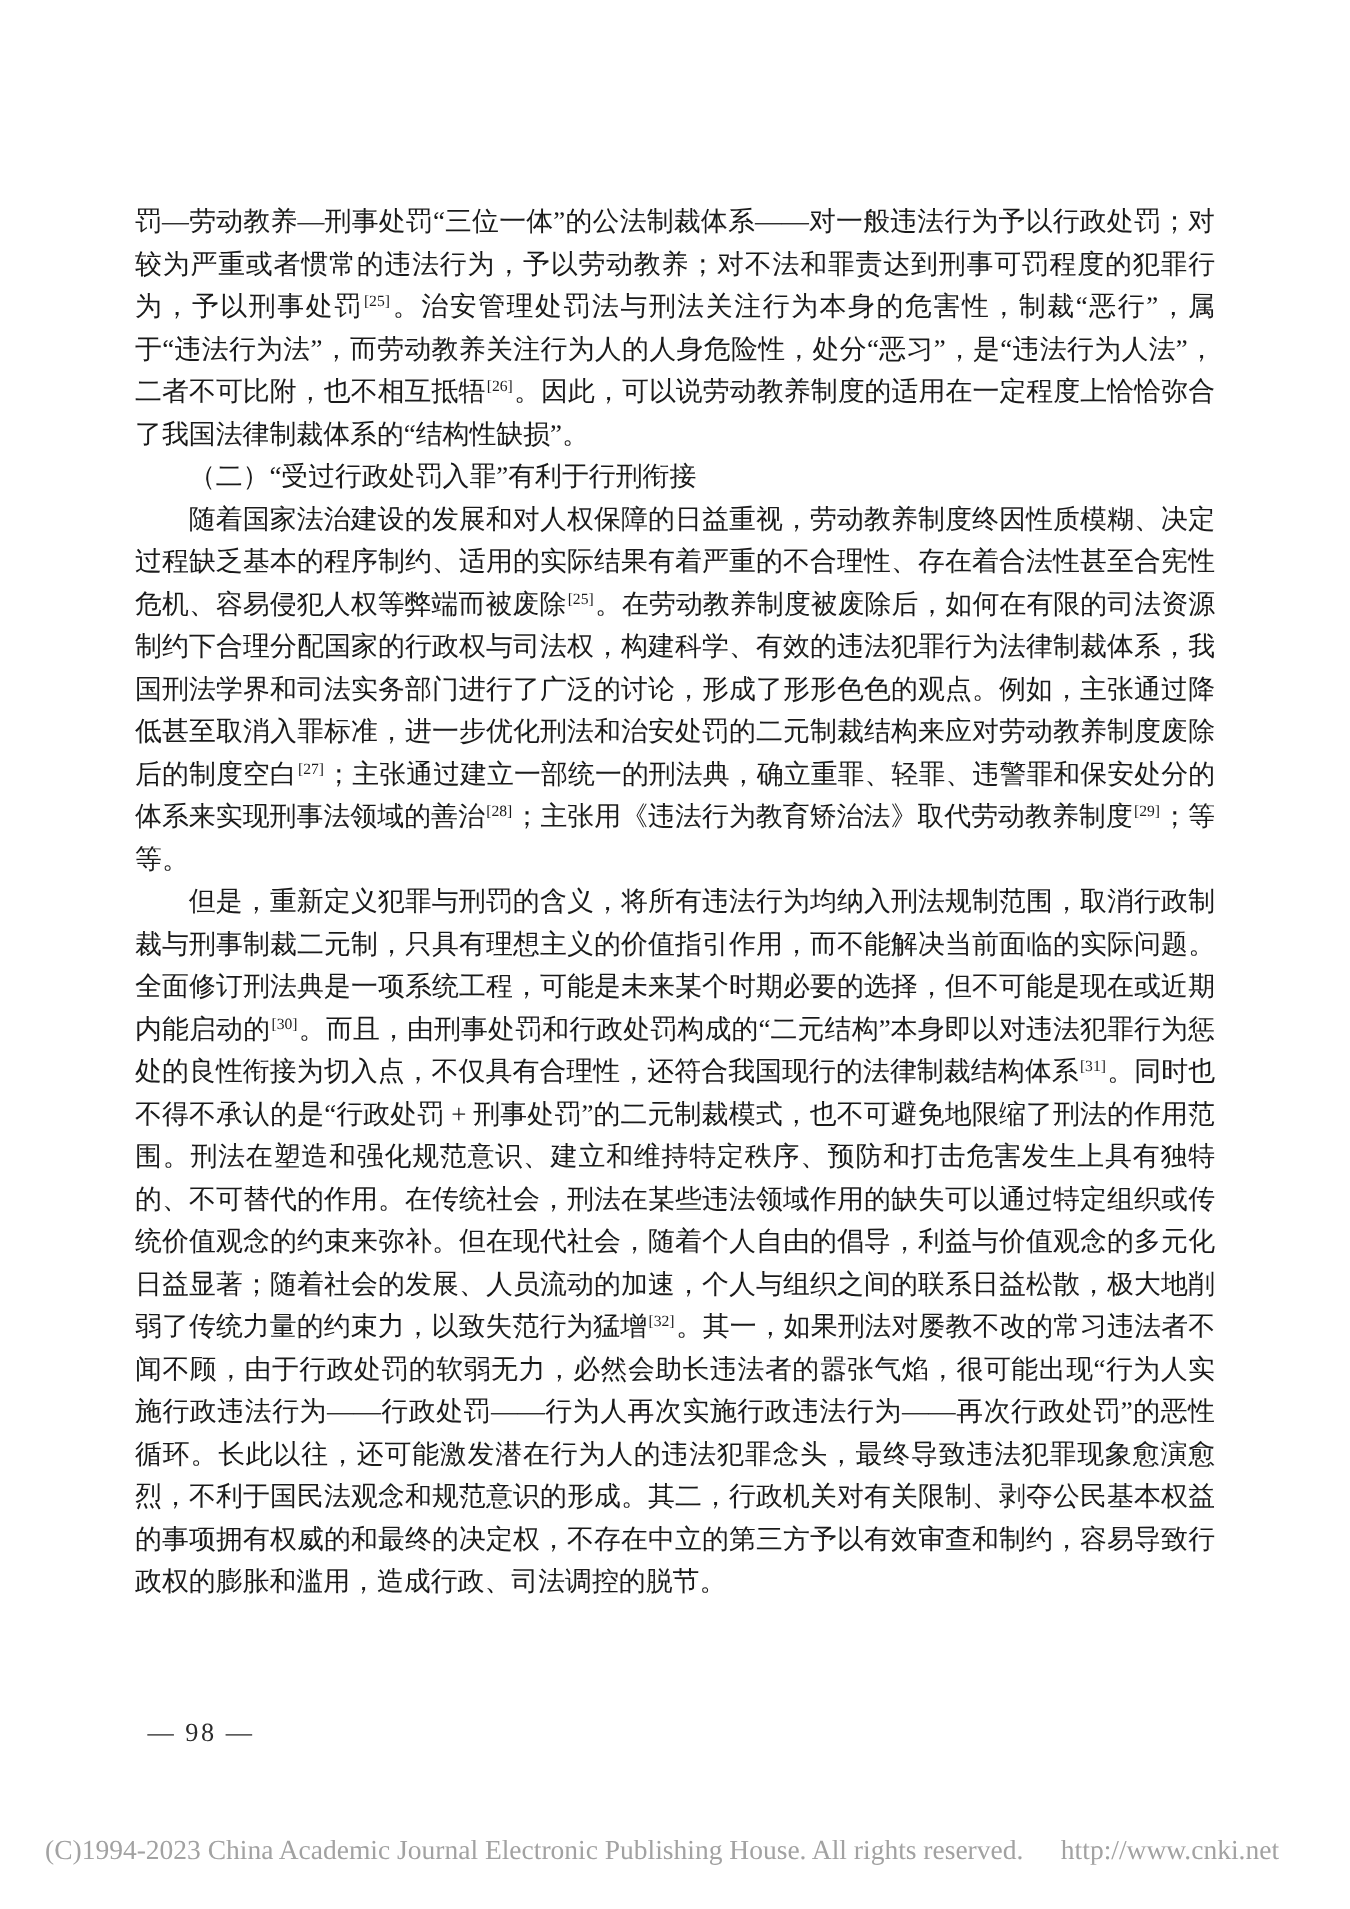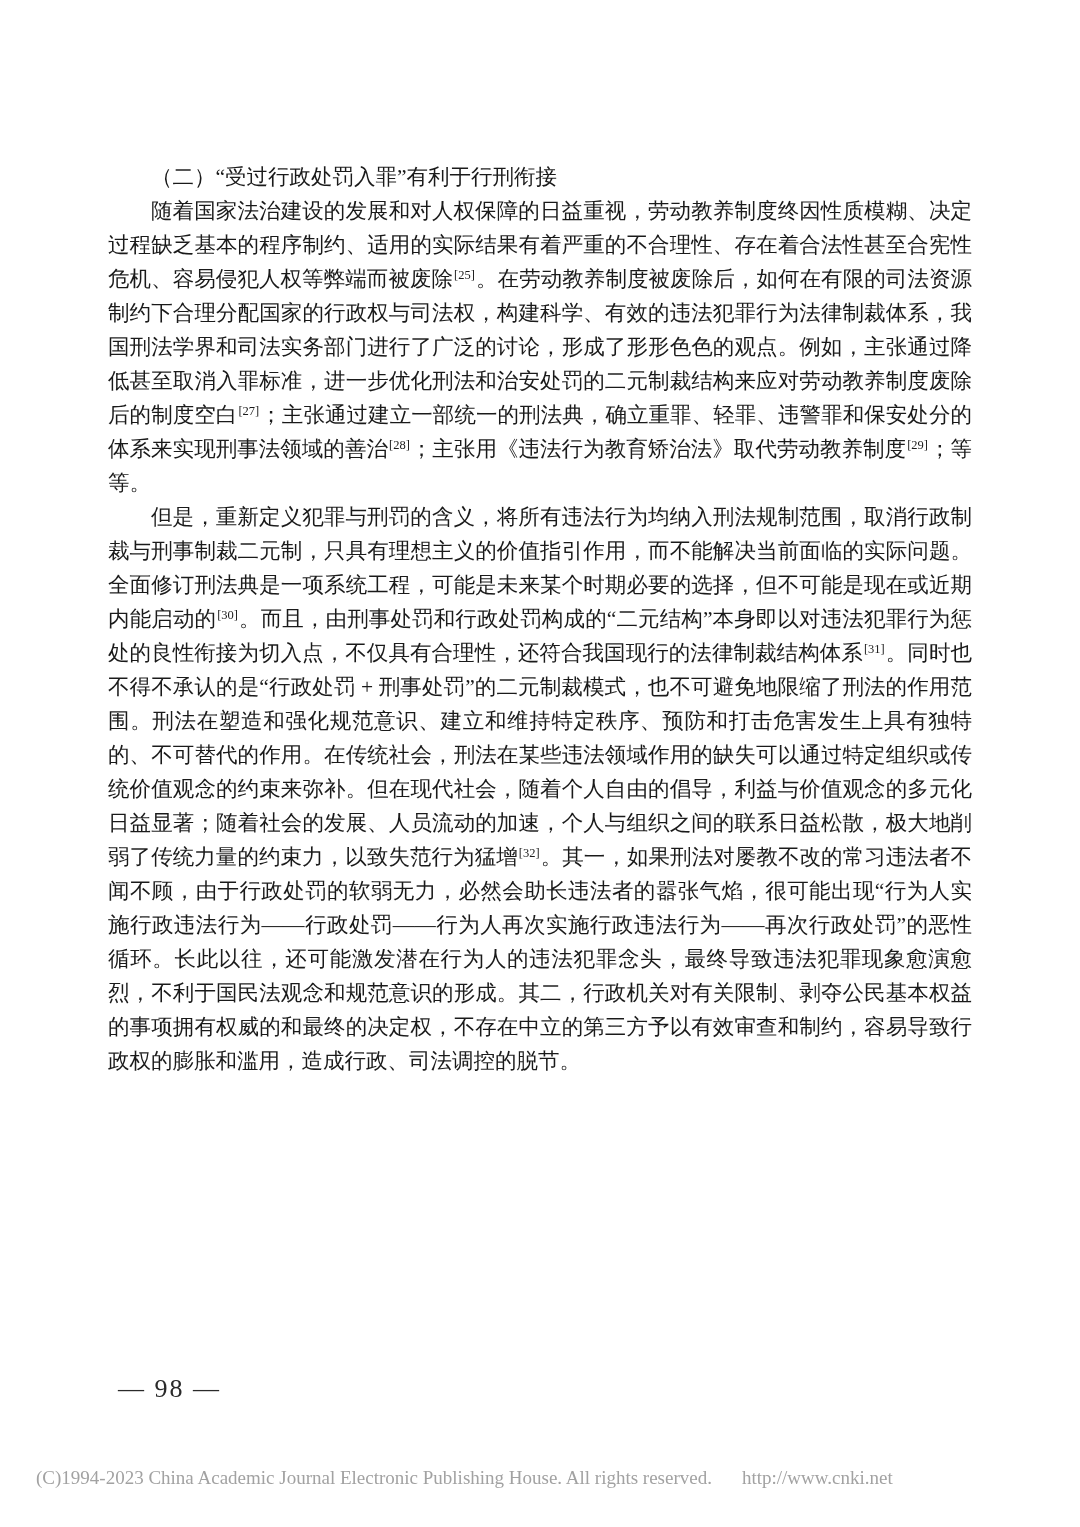--- a/index.html
+++ b/index.html
@@ -45,44 +45,45 @@
     font-size: 12.5px;
     line-height: 0;
     vertical-align: 7px;
     margin: 0 1px;
     color: #1a1a1a;
   }
   .page-number {
     position: absolute;
     left: 118px;
     top: 1374px;
-    font-size: 26px;
+    font-size: 21px;
     color: #2a2a2a;
     letter-spacing: 2px;
     font-family: "Liberation Serif", serif;
   }
   .footer {
     position: absolute;
     left: 36px;
     top: 1467px;
     width: 1010px;
-    font-size: 19px;
+    font-size: 22px;
     color: #a2a2a2;
     font-family: "Liberation Serif", serif;
     white-space: nowrap;
   }
   .footer .footer-url {
     margin-left: 30px;
   }
 </style>
 </head>
 <body>
 
 <div class="page">
   <main class="article" id="article">
+      <p class="no-indent">罚—劳动教养—刑事处罚“三位一体”的公法制裁体系——对一般违法行为予以行政处罚；对较为严重或者惯常的违法行为，予以劳动教养；对不法和罪责达到刑事可罚程度的犯罪行为，予以刑事处罚<sup class="cite">[25]</sup>。治安管理处罚法与刑法关注行为本身的危害性，制裁“恶行”，属于“违法行为法”，而劳动教养关注行为人的人身危险性，处分“恶习”，是“违法行为人法”，二者不可比附，也不相互抵牾<sup class="cite">[26]</sup>。因此，可以说劳动教养制度的适用在一定程度上恰恰弥合了我国法律制裁体系的“结构性缺损”。</p>
       <p class="heading">（二）“受过行政处罚入罪”有利于行刑衔接</p>
       <p>随着国家法治建设的发展和对人权保障的日益重视，劳动教养制度终因性质模糊、决定过程缺乏基本的程序制约、适用的实际结果有着严重的不合理性、存在着合法性甚至合宪性危机、容易侵犯人权等弊端而被废除<sup class="cite">[25]</sup>。在劳动教养制度被废除后，如何在有限的司法资源制约下合理分配国家的行政权与司法权，构建科学、有效的违法犯罪行为法律制裁体系，我国刑法学界和司法实务部门进行了广泛的讨论，形成了形形色色的观点。例如，主张通过降低甚至取消入罪标准，进一步优化刑法和治安处罚的二元制裁结构来应对劳动教养制度废除后的制度空白<sup class="cite">[27]</sup>；主张通过建立一部统一的刑法典，确立重罪、轻罪、违警罪和保安处分的体系来实现刑事法领域的善治<sup class="cite">[28]</sup>；主张用《违法行为教育矫治法》取代劳动教养制度<sup class="cite">[29]</sup>；等等。</p>
       <p>但是，重新定义犯罪与刑罚的含义，将所有违法行为均纳入刑法规制范围，取消行政制裁与刑事制裁二元制，只具有理想主义的价值指引作用，而不能解决当前面临的实际问题。全面修订刑法典是一项系统工程，可能是未来某个时期必要的选择，但不可能是现在或近期内能启动的<sup class="cite">[30]</sup>。而且，由刑事处罚和行政处罚构成的“二元结构”本身即以对违法犯罪行为惩处的良性衔接为切入点，不仅具有合理性，还符合我国现行的法律制裁结构体系<sup class="cite">[31]</sup>。同时也不得不承认的是“行政处罚 + 刑事处罚”的二元制裁模式，也不可避免地限缩了刑法的作用范围。刑法在塑造和强化规范意识、建立和维持特定秩序、预防和打击危害发生上具有独特的、不可替代的作用。在传统社会，刑法在某些违法领域作用的缺失可以通过特定组织或传统价值观念的约束来弥补。但在现代社会，随着个人自由的倡导，利益与价值观念的多元化日益显著；随着社会的发展、人员流动的加速，个人与组织之间的联系日益松散，极大地削弱了传统力量的约束力，以致失范行为猛增<sup class="cite">[32]</sup>。其一，如果刑法对屡教不改的常习违法者不闻不顾，由于行政处罚的软弱无力，必然会助长违法者的嚣张气焰，很可能出现“行为人实施行政违法行为——行政处罚——行为人再次实施行政违法行为——再次行政处罚”的恶性循环。长此以往，还可能激发潜在行为人的违法犯罪念头，最终导致违法犯罪现象愈演愈烈，不利于国民法观念和规范意识的形成。其二，行政机关对有关限制、剥夺公民基本权益的事项拥有权威的和最终的决定权，不存在中立的第三方予以有效审查和制约，容易导致行政权的膨胀和滥用，造成行政、司法调控的脱节。</p>
     </main>
 
   <div class="page-number">— 98 —</div>
 
   <footer class="footer">
     <span>(C)1994-2023 China Academic Journal Electronic Publishing House. All rights reserved.</span><span class="footer-url">http://www.cnki.net</span>
   </footer>

